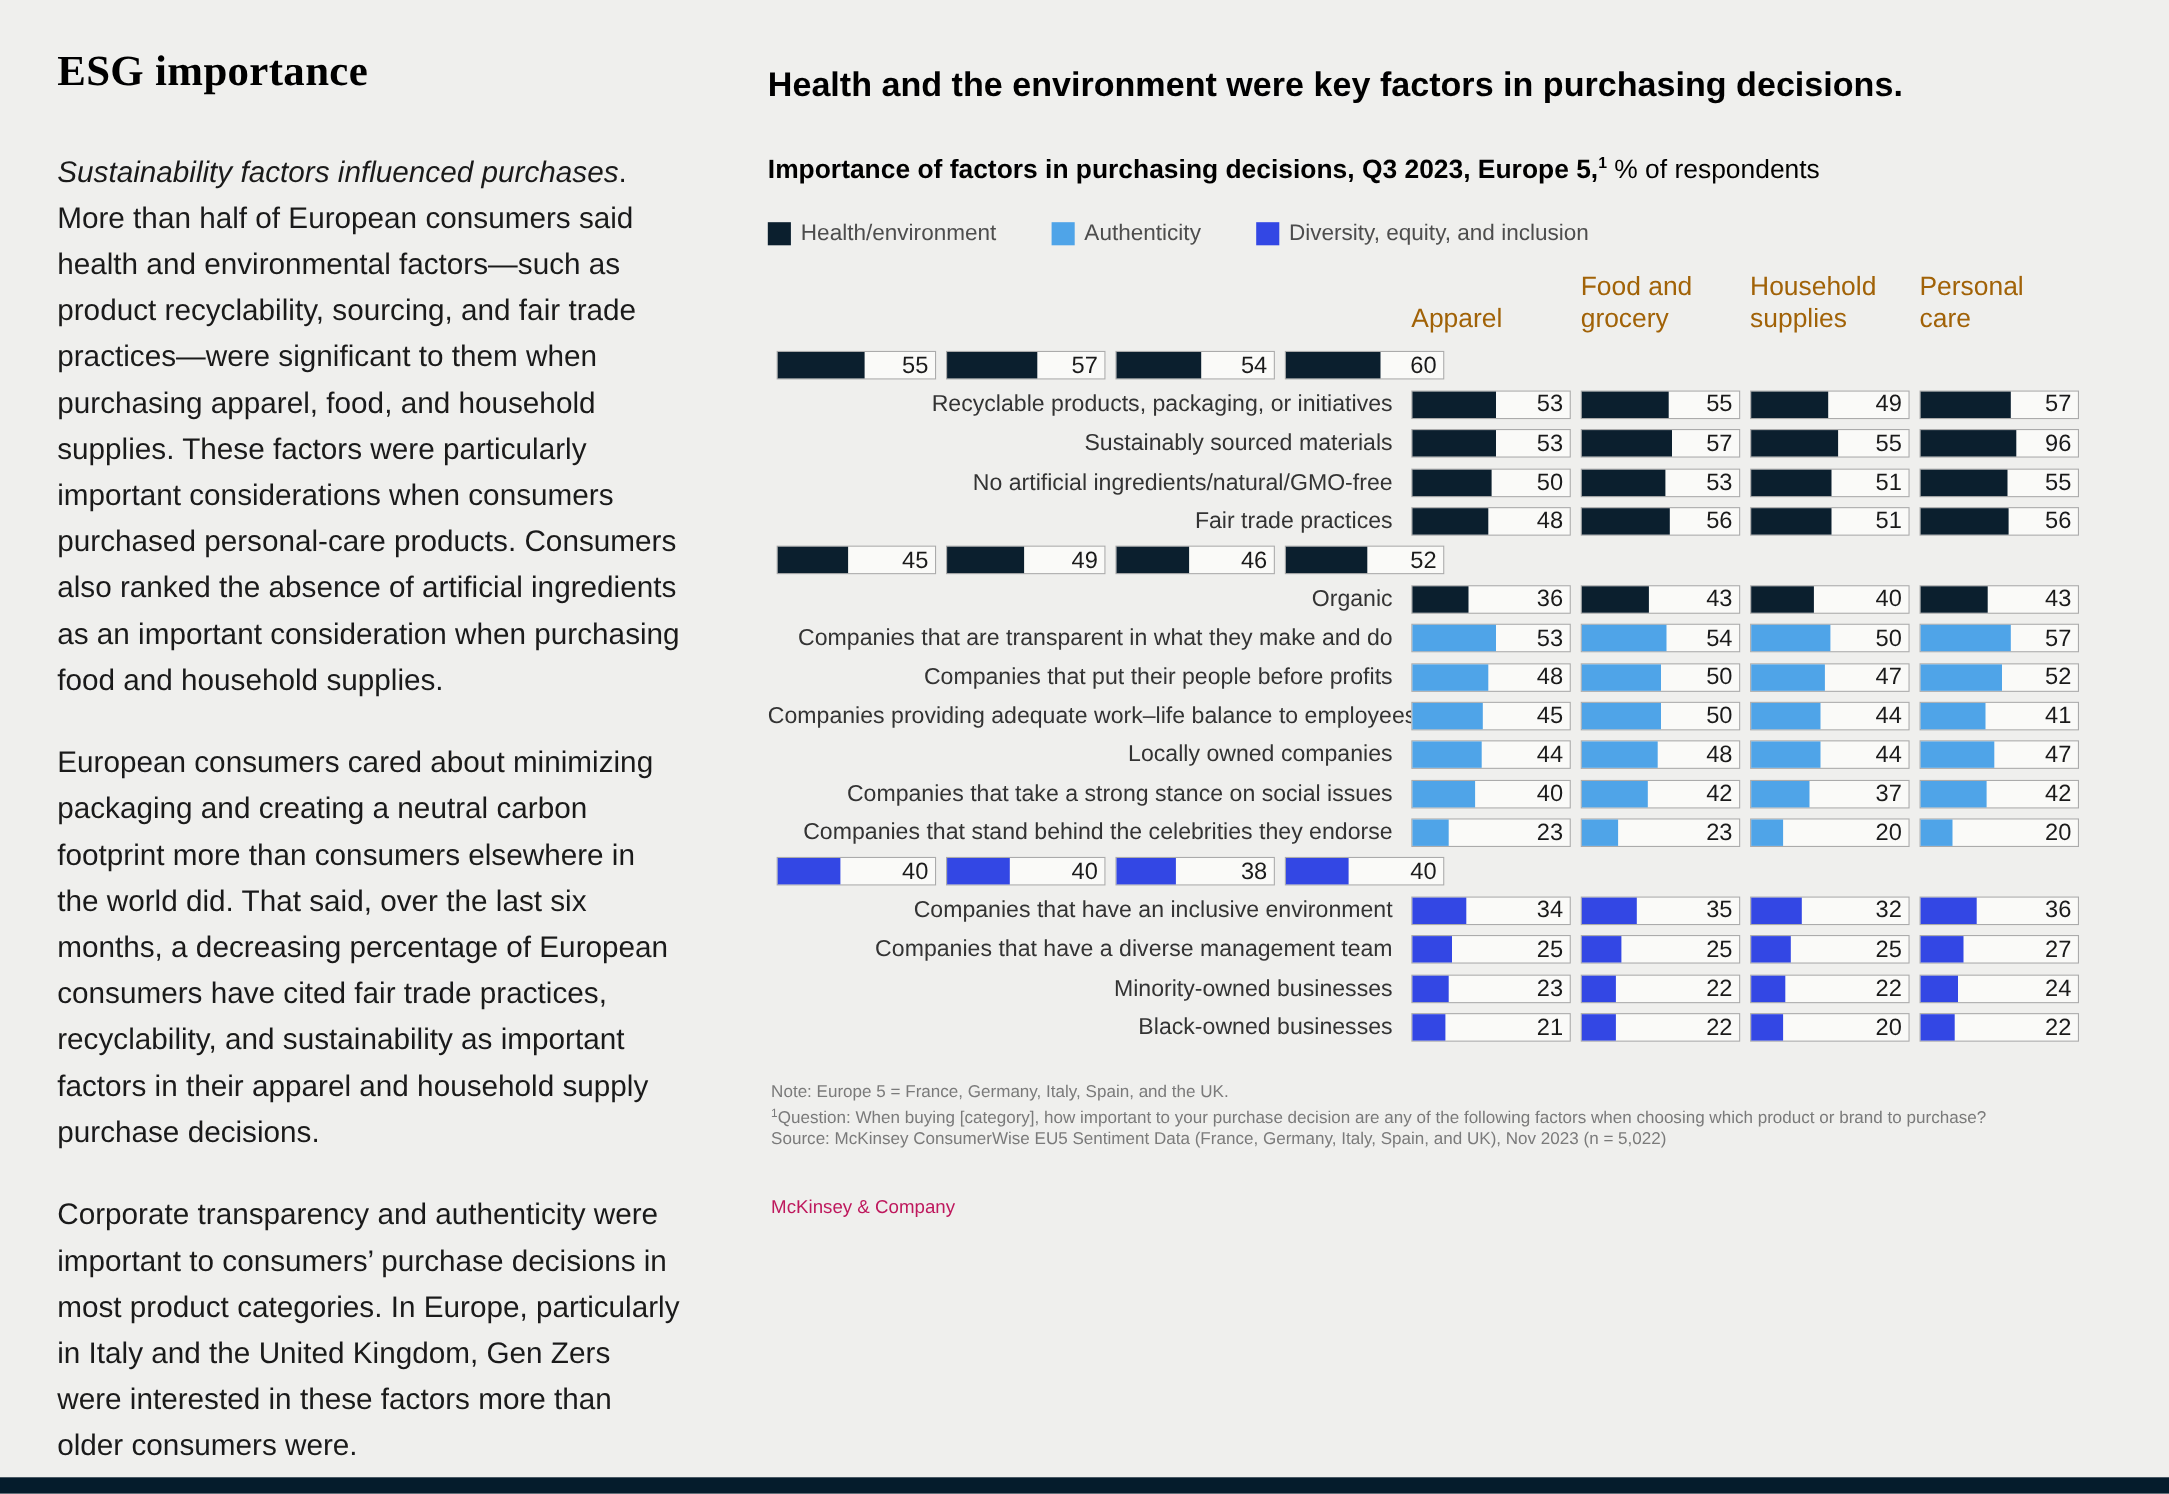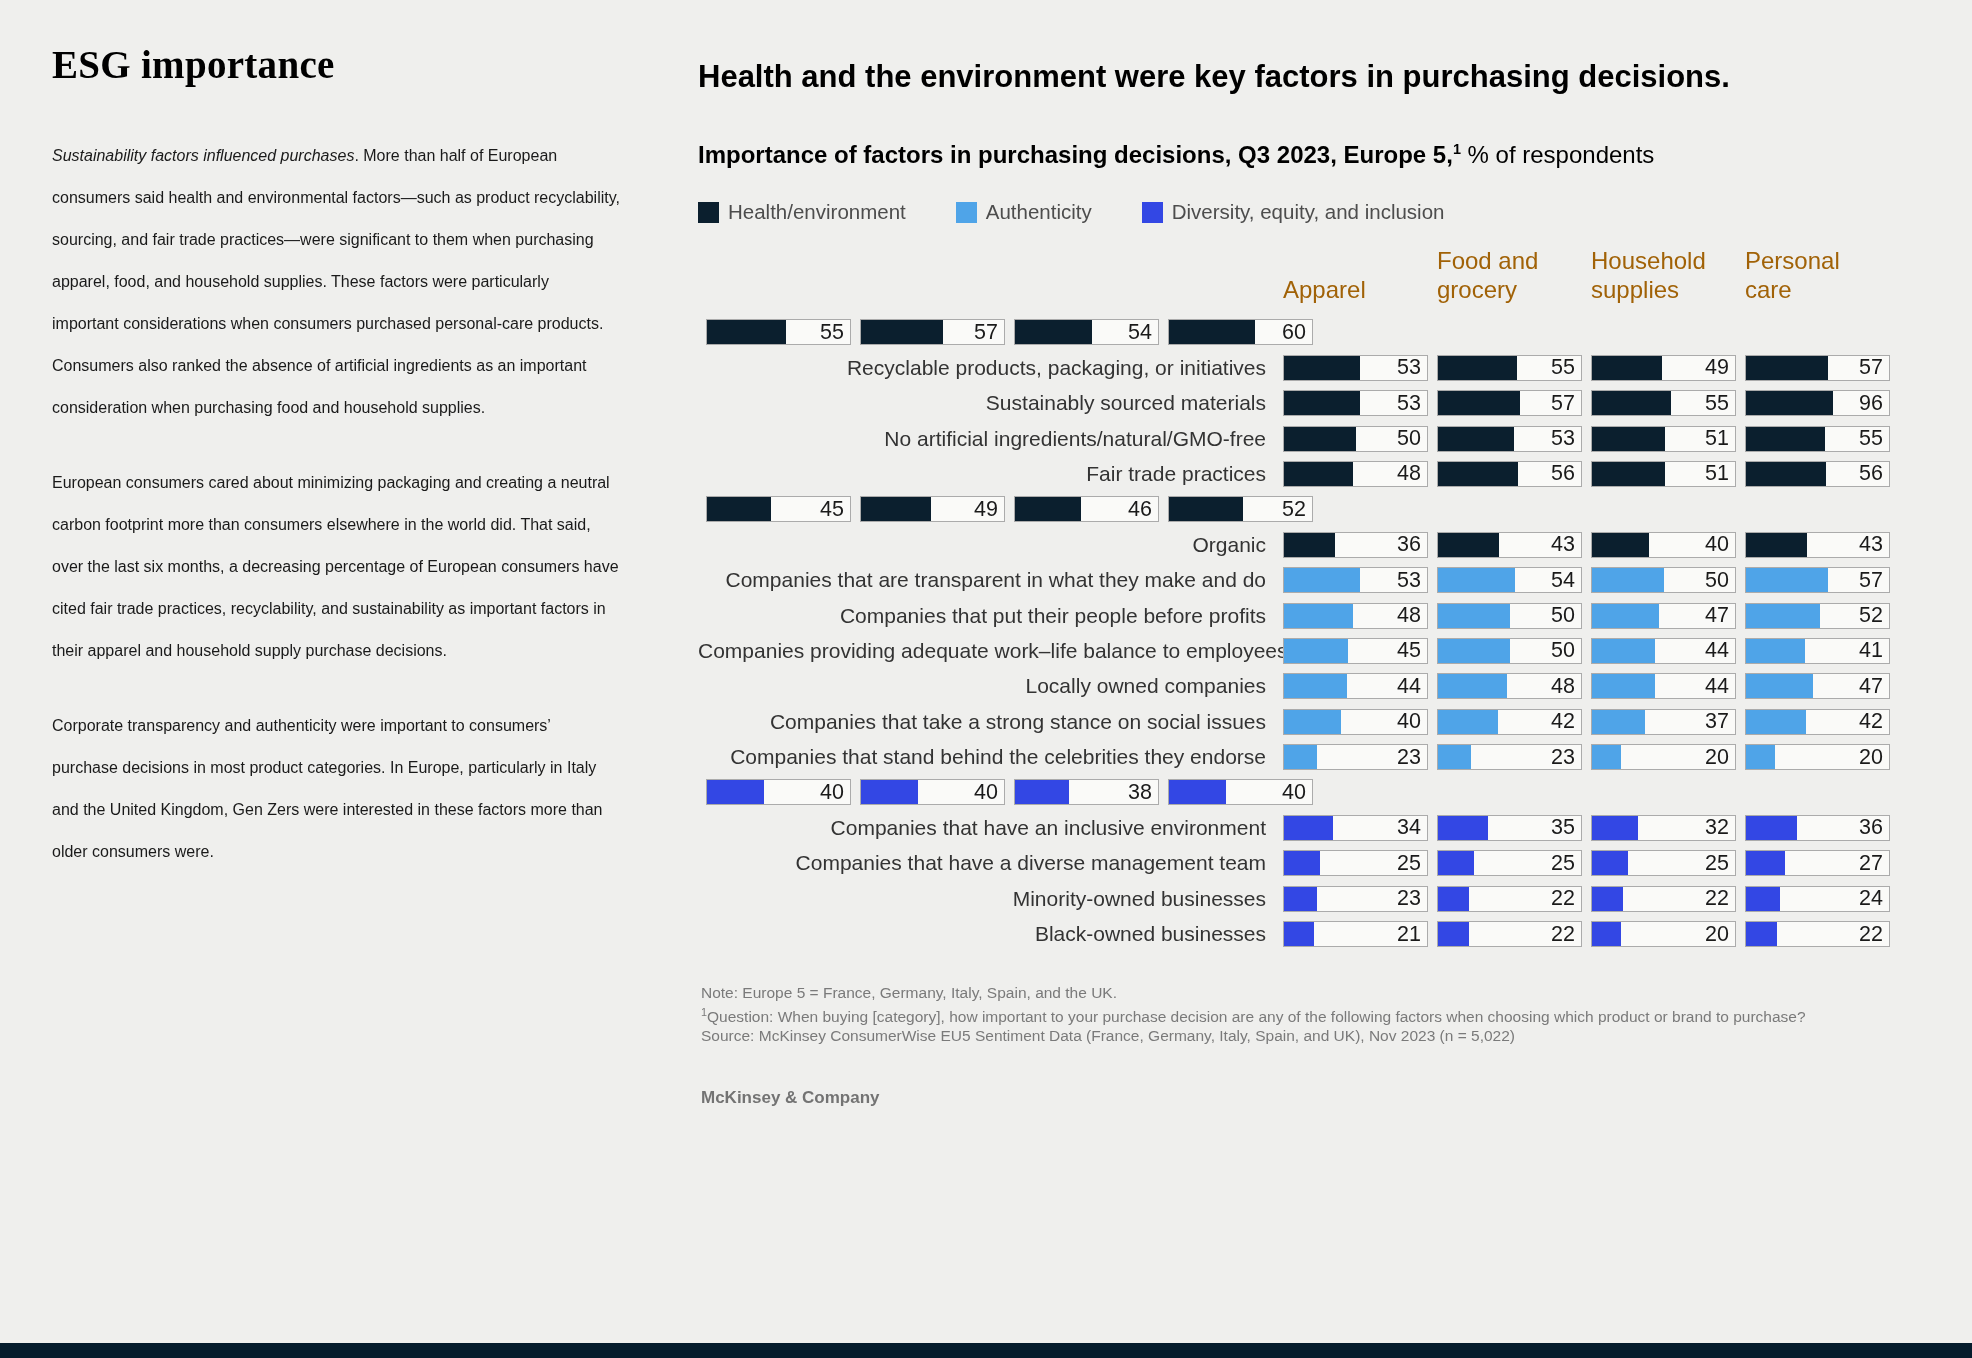--- a/index.html
+++ b/index.html
@@ -16,21 +16,21 @@
     position: absolute; left: 0; right: 0; bottom: 0;
     height: 15px; background: #051c2c;
   }
   
   .article { position: absolute; left: 52px; top: 42px; width: 568px; }
   .article h1 {
     font-family: "Liberation Serif", serif;
     font-size: 39px; font-weight: 700; letter-spacing: .3px;
     margin: 0 0 48px 0; color: #000;
   }
-  .article p { font-size: 16px; line-height: 42px; margin: 0 0 33px 0; }
+  .article p { font-size: 27px; line-height: 42px; margin: 0 0 33px 0; }
   .article em { font-style: italic; }
   
   .exhibit { position: absolute; left: 698px; top: 58px; width: 1220px; }
   .ex-title { font-size: 31px; line-height: 38px; font-weight: 700; color: #000; margin: 0; }
   .ex-subtitle { margin-top: 38px; font-size: 24px; line-height: 30px; color: #000; }
   .ex-subtitle .sub-bold { font-weight: 700; }
   .ex-subtitle sup { font-size: 60%; font-weight: 700; }
   .ex-subtitle .sub-normal { font-weight: 400; }
   .legend { margin-top: 30px; display: flex; align-items: center; gap: 50px; }
   .legend-item { display: flex; align-items: center; gap: 9px; }
@@ -60,21 +60,21 @@
   }
   .bar-fill { position: absolute; left: 0; top: 0; bottom: 0; }
   .bar-value {
     position: absolute; right: 6px; top: 0; height: 24px;
     display: flex; align-items: center;
     font-size: 21.5px; color: #1a1a1a;
   }
   
   .footnotes { margin-top: 36px; font-size: 15.5px; line-height: 19.5px; color: #7a7a7a; padding-left: 3px; }
   .footnotes sup { font-size: 70%; }
-  .brand { margin-top: 42px; font-size: 17px; font-weight: 700; color: #737373; padding-left: 3px; }
+  .brand { margin-top: 42px; font-size: 17px; font-weight: 400; color: #be185d; padding-left: 3px; }
 </style>
 </head>
 <body>
 
 <div class="page">
 
   <aside class="article">
     <h1>ESG importance</h1>
     <p><em>Sustainability factors influenced purchases</em><span>. More than half of European consumers said health and environmental factors—such as product recyclability, sourcing, and fair trade practices—were significant to them when purchasing apparel, food, and household supplies. These factors were particularly important considerations when consumers purchased personal-care products. Consumers also ranked the absence of artificial ingredients as an important consideration when purchasing food and household supplies.</span></p>
     <p>European consumers cared about minimizing packaging and creating a neutral carbon footprint more than consumers elsewhere in the world did. That said, over the last six months, a decreasing percentage of European consumers have cited fair trade practices, recyclability, and sustainability as important factors in their apparel and household supply purchase decisions.</p>

